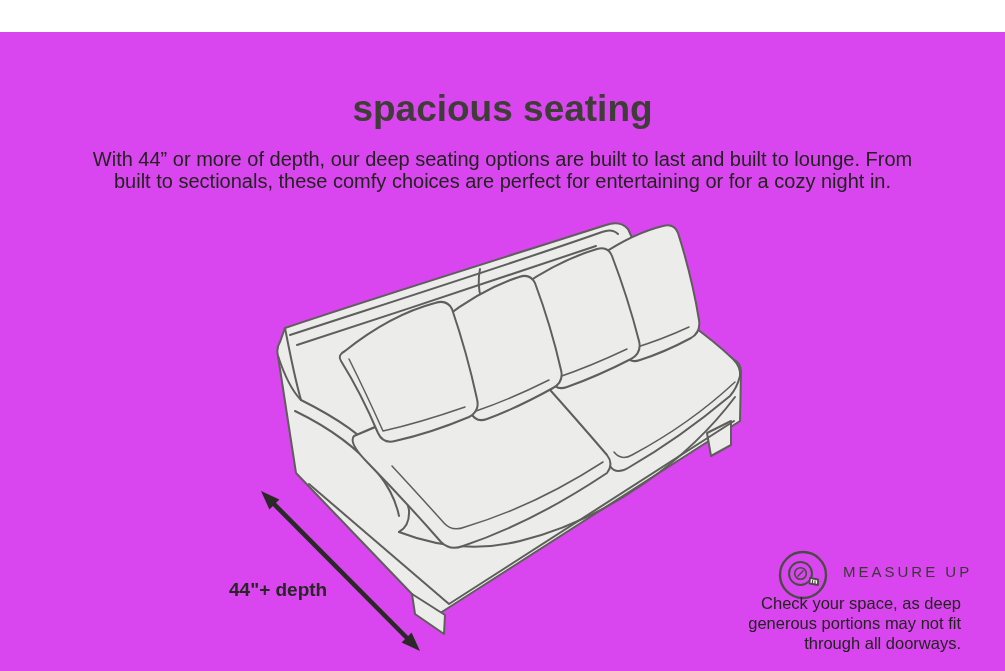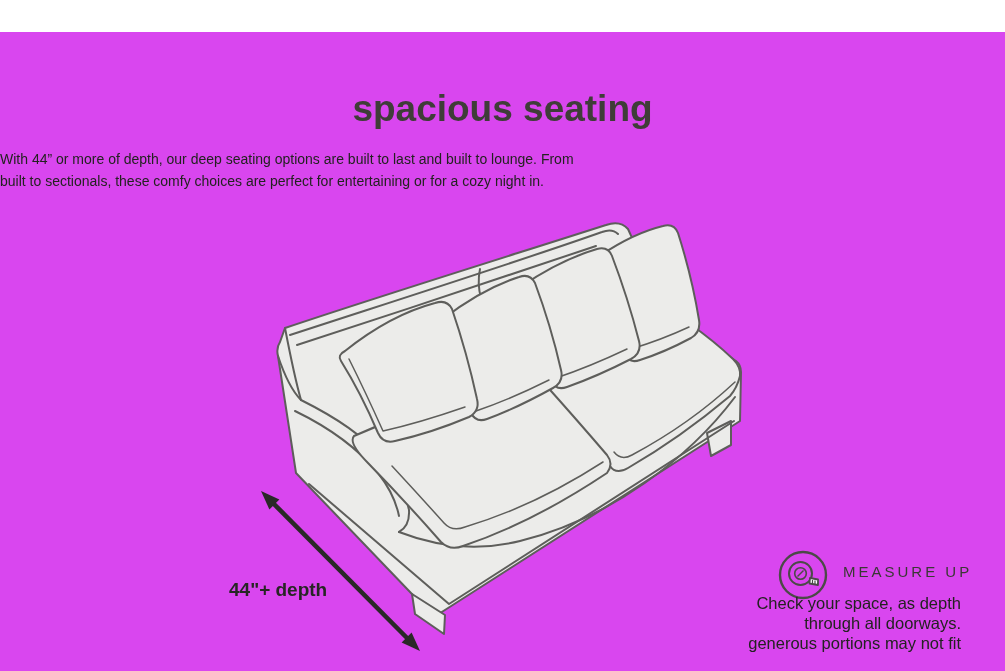--- a/index.html
+++ b/index.html
@@ -12,22 +12,22 @@
   html,body{margin:0;padding:0;background:#fff;}
   .canvas{
     position:relative;width:1005px;height:671px;background:#d946ef;
     font-family:"Liberation Sans","DejaVu Sans",sans-serif;overflow:hidden;margin-top:32px;
   }
   .title{
     position:absolute;top:56px;left:0;width:100%;text-align:center;
     font-size:37px;font-weight:bold;color:var(--title-ink);letter-spacing:0px;
   }
   .intro{
-    position:absolute;top:116px;left:0;width:100%;
-    font-size:14px;line-height:22px;color:var(--ink);
+    position:absolute;top:116px;left:0;width:100%;text-align:center;
+    font-size:20px;line-height:22px;color:var(--ink);
   }
   .figure-svg{position:absolute;left:0;top:0;width:1005px;height:671px;}
   .depth-label{
     position:absolute;left:229px;top:547px;
     font-size:19px;font-weight:bold;color:#272624;letter-spacing:0px;
   }
   .mu-icon{position:absolute;left:777px;top:517px;width:52px;height:52px;}
   .mu-title{
     position:absolute;left:843px;top:531px;
     font-size:15px;font-weight:normal;letter-spacing:3px;color:#3a3834;white-space:nowrap;
@@ -118,18 +118,18 @@
     <circle cx="26" cy="26" r="23" fill="none" stroke="#4b4a47" stroke-width="2.4"></circle>
     <circle cx="23.5" cy="24.5" r="11.5" fill="none" stroke="#4b4a47" stroke-width="2"></circle>
     <circle cx="23.5" cy="24.5" r="5.8" fill="none" stroke="#4b4a47" stroke-width="1.6"></circle>
     <line x1="20.5" y1="27.5" x2="26.5" y2="21.5" stroke="#4b4a47" stroke-width="1.4"></line>
     <path d="M 33,29 L 41,30.5 L 41,36 L 32.5,34.5 Z" fill="#ffffff" stroke="#4b4a47" stroke-width="1.8" stroke-linejoin="round"></path>
     <line x1="35.5" y1="31" x2="35.5" y2="34.5" stroke="#4b4a47" stroke-width="1.2"></line>
     <line x1="38" y1="31.5" x2="38" y2="35" stroke="#4b4a47" stroke-width="1.2"></line>
   </svg>
   <div class="mu-title">MEASURE UP</div>
   <div class="mu-note">
-    <div>Check your space, as depth</div>
+    <div>Check your space, as deep</div>
+    <div>generous portions may not fit</div>
     <div>through all doorways.</div>
-    <div>generous portions may not fit</div>
   </div>
 
 </div>
 
 </body></html>

